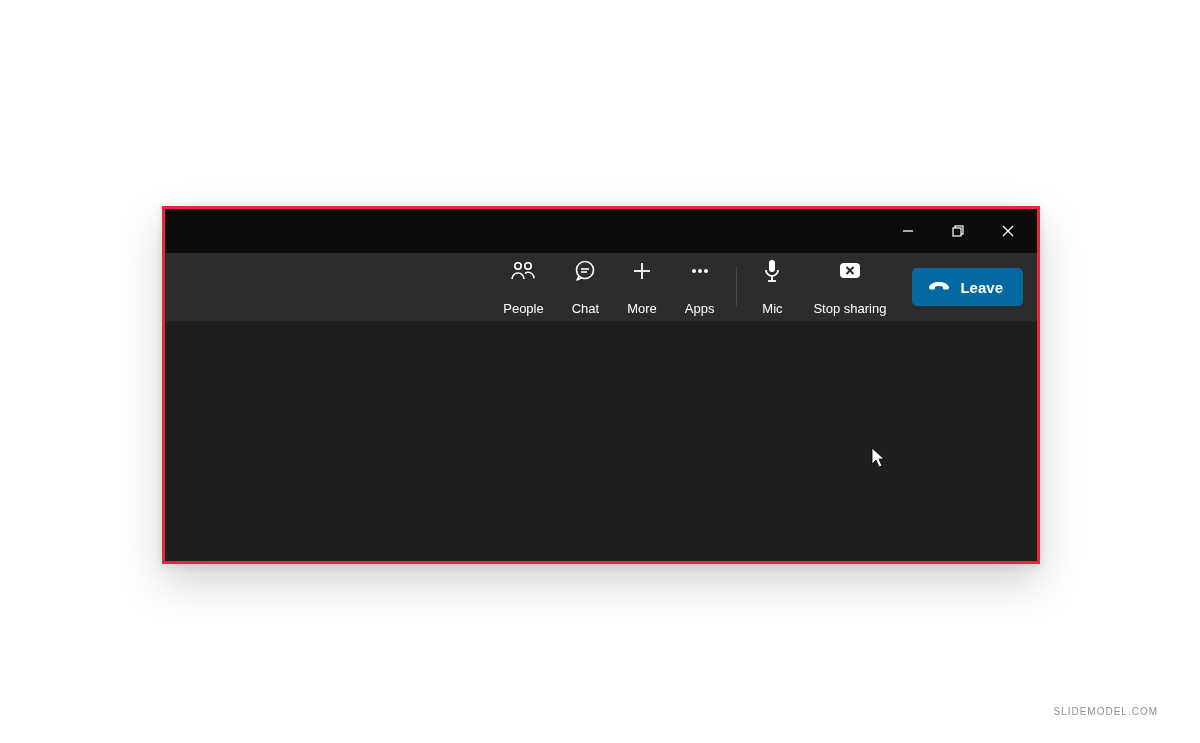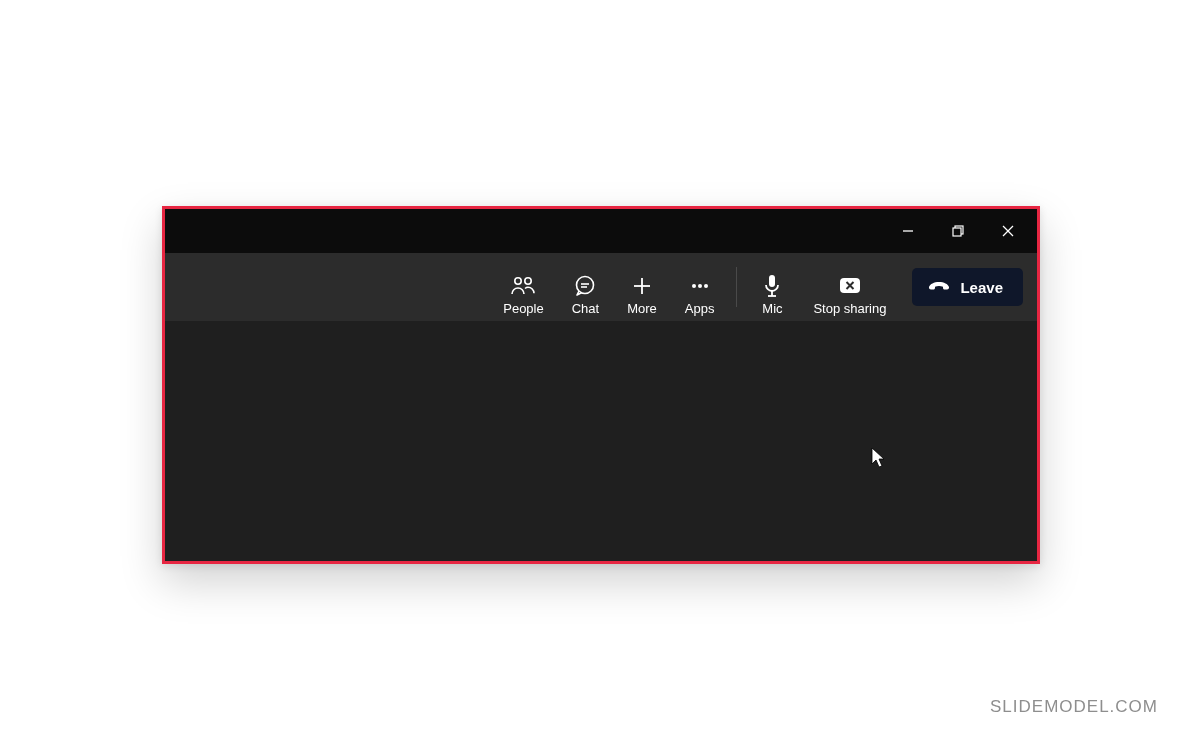--- a/index.html
+++ b/index.html
@@ -54,21 +54,21 @@
     display: flex;
     align-items: center;
     justify-content: flex-end;
     padding: 0 14px 0 0;
     gap: 0;
   }
   .tool {
     display: flex;
     flex-direction: column;
     align-items: center;
-    justify-content: flex-end;
+    justify-content: space-between;
     color: #ffffff;
     font-size: 13px;
     padding: 0 14px;
     height: 56px;
     cursor: pointer;
     gap: 4px;
     min-width: 54px;
   }
   .tool .icon-slot {
     height: 24px;
@@ -84,21 +84,21 @@
     width: 1px;
     height: 40px;
     background: #4a4a4a;
     margin: 0 8px;
   }
   .leave-btn {
     display: flex;
     align-items: center;
     justify-content: center;
     gap: 10px;
-    background: #0f172a;
+    background: #0369a1;
     color: #ffffff;
     font-weight: 600;
     font-size: 15px;
     height: 38px;
     padding: 0 20px 0 16px;
     border-radius: 5px;
     margin-left: 12px;
     cursor: pointer;
   }
   .content-area {
@@ -110,21 +110,21 @@
     position: absolute;
     left: 706px;
     top: 126px;
     color: #ffffff;
     pointer-events: none;
   }
   .watermark {
     position: absolute;
     right: 42px;
     bottom: 26px;
-    font-size: 17px;
+    font-size: 10px;
     letter-spacing: 1px;
     color: #8e8e8e;
   }
   svg { display: block; }
 </style>
 </head>
 <body>
 
 <div class="stage">
 

